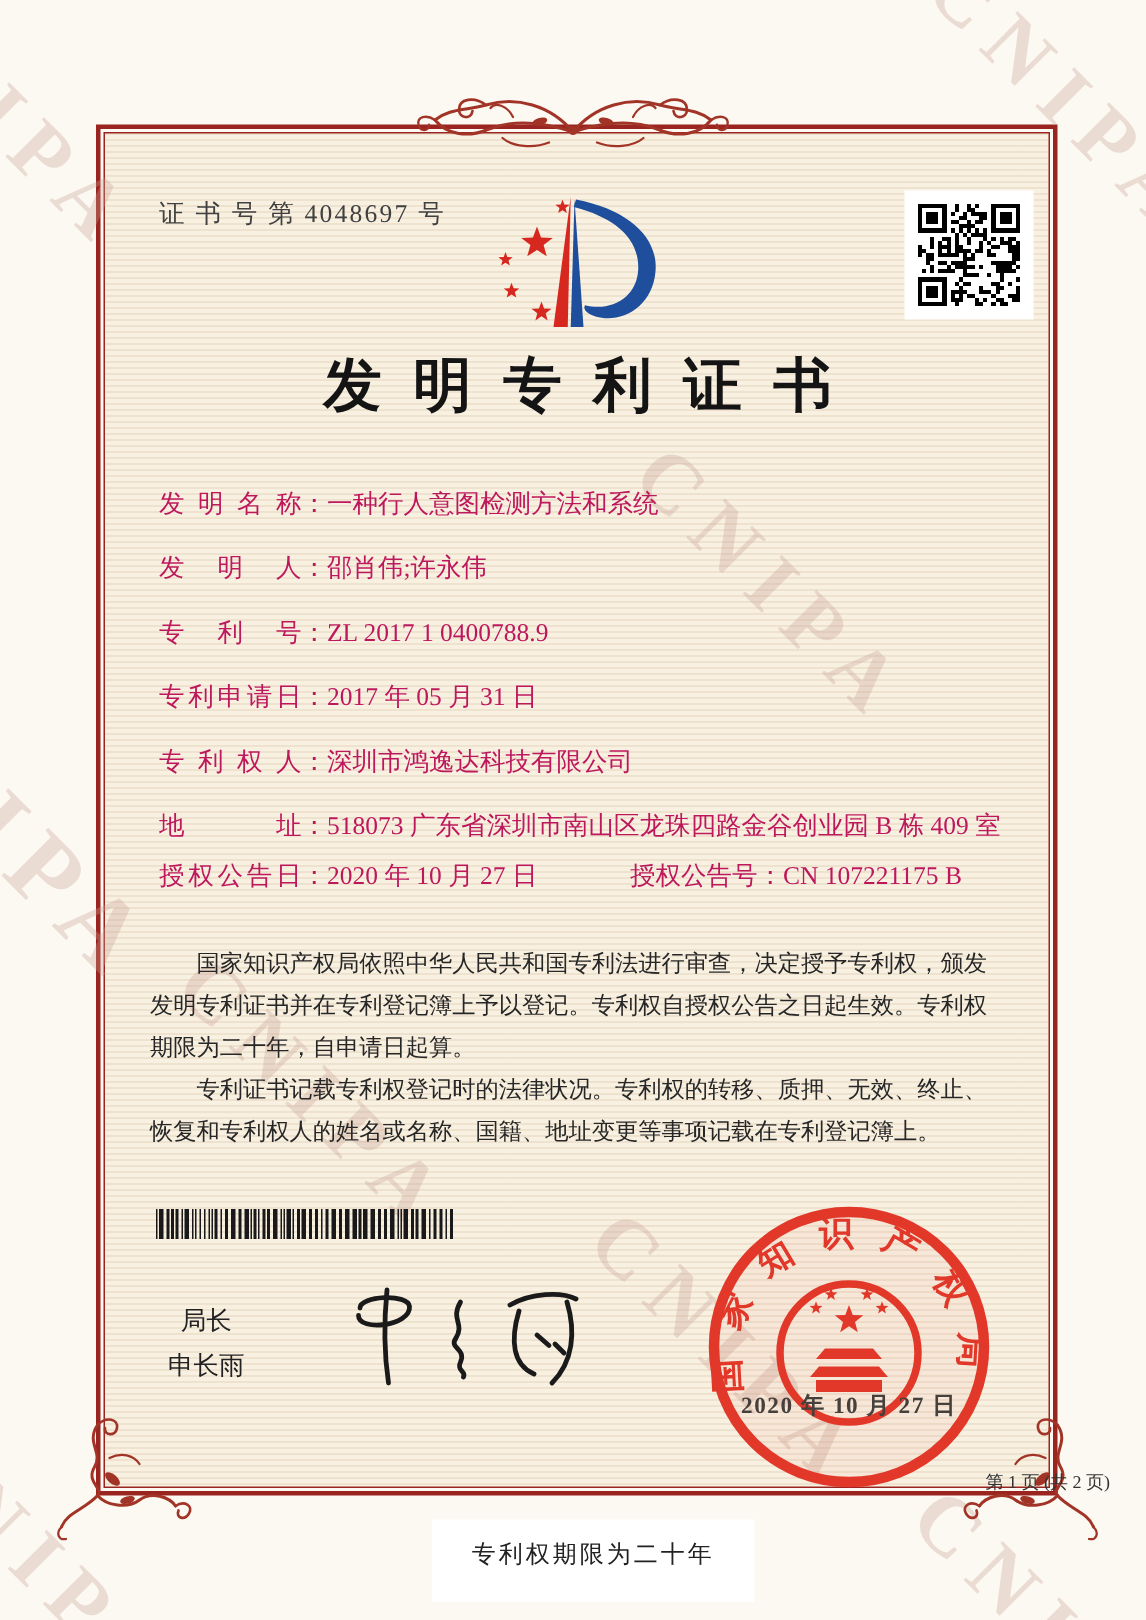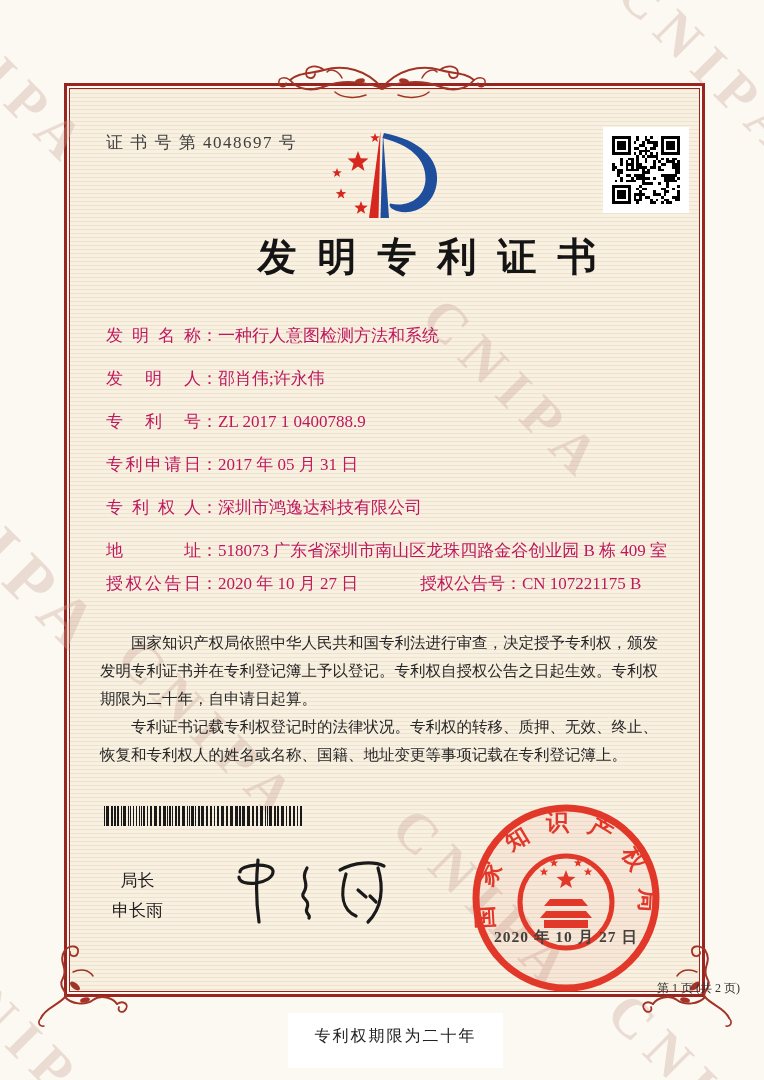--- a/index.html
+++ b/index.html
@@ -16,21 +16,21 @@
       font-size:56px;letter-spacing:12px;color:rgba(199,160,148,0.33);
       transform-origin:0 0;transform:rotate(45deg);white-space:nowrap;pointer-events:none;}
   .wm.big{font-size:68px;}
   
   .abs{position:absolute;z-index:2;}
   .cert-no{left:106px;top:131px;font-size:17px;letter-spacing:1.5px;color:#404040;}
   .qr-wrap{left:603px;top:127px;width:86px;height:86px;background:#ffffff;
            display:flex;align-items:center;justify-content:center;}
   .logo{left:328px;top:126px;}
   .title{left:65px;top:230px;width:640px;text-align:center;font-size:39px;font-weight:700;
-         letter-spacing:21px;text-indent:21px;color:#141414;padding-left:42px;}
+         letter-spacing:21px;text-indent:21px;color:#141414;}
   .fields{left:106px;top:323px;width:584px;font-size:17px;color:#be185d;}
   .frow{margin-bottom:17px;line-height:26px;}
   .frow.addr{margin-bottom:-5px;}
   .flabel{display:inline-block;width:95px;text-align:justify;text-align-last:justify;vertical-align:top;}
   .fcolon{display:inline-block;vertical-align:top;}
   .fvalue{display:inline-block;width:470px;vertical-align:top;}
   .grant-row{position:relative;margin-top:12px;}
   .grant-right{position:absolute;left:314px;top:0;white-space:nowrap;}
   .paras{left:100px;top:629px;width:567px;font-size:15.5px;line-height:28px;color:#262626;}
   .paras p{margin:0;text-indent:2em;}

